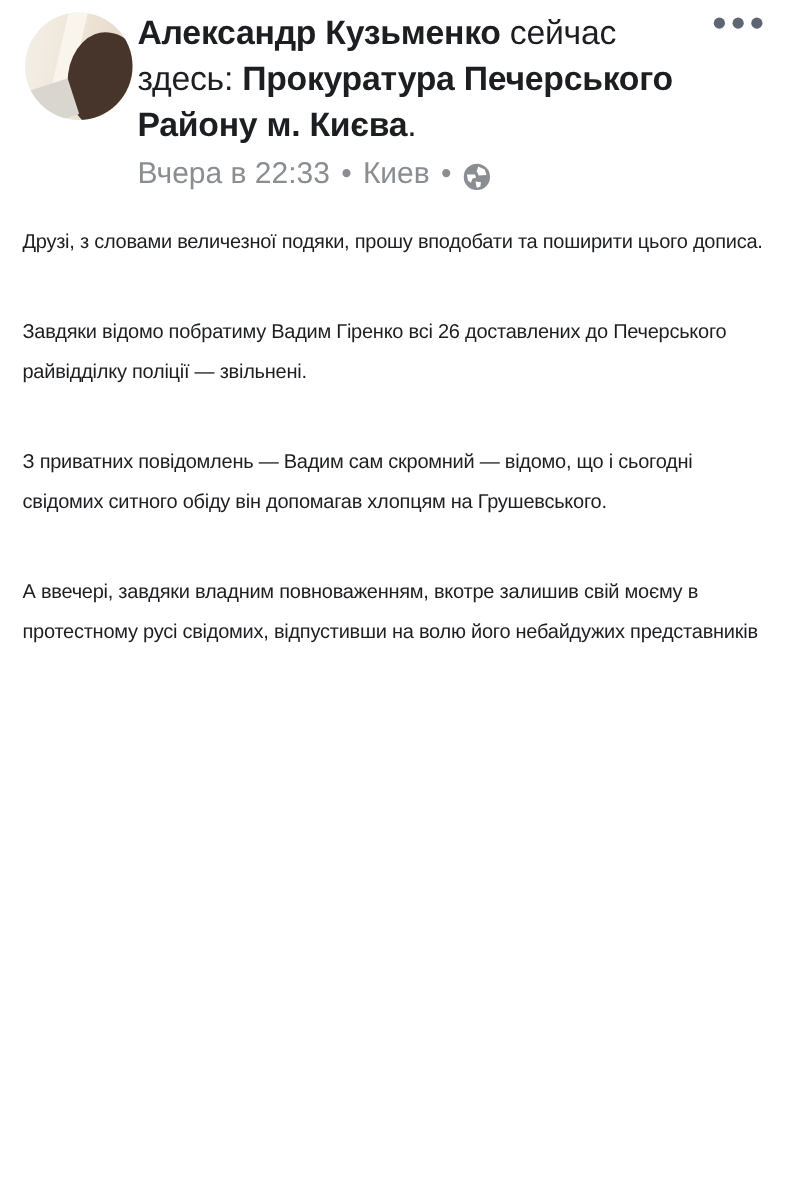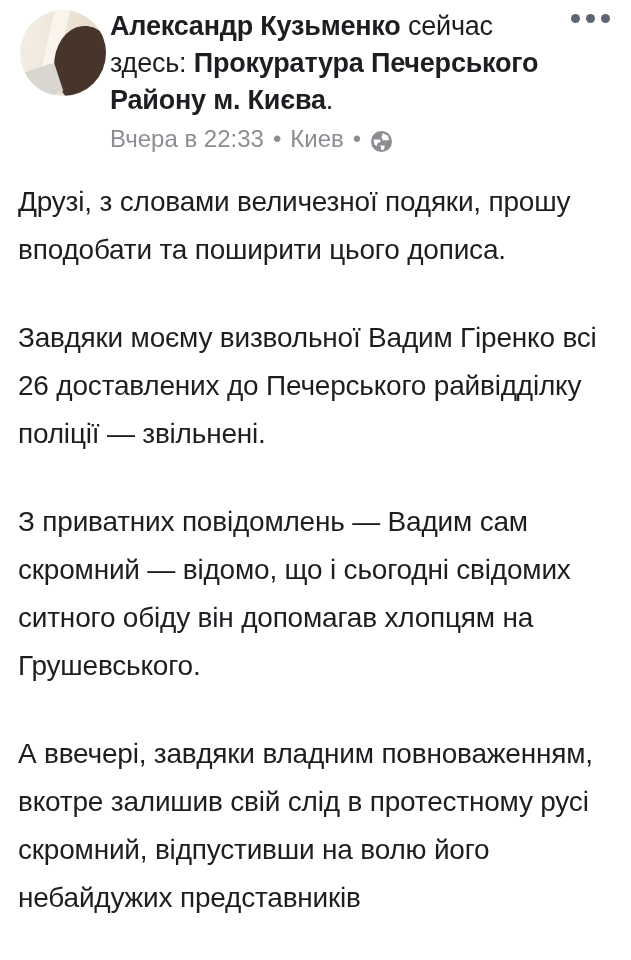--- a/index.html
+++ b/index.html
@@ -64,21 +64,21 @@
     display: flex; gap: 6px; padding: 6px 2px;
     cursor: pointer; background: none; border: none;
   }
   .more-button .dot {
     width: 9px; height: 9px; border-radius: 50%; background: #5f6673;
   }
 
   
   .post-body {
     padding: 18px 18px 0 18px;
-    font-size: 28px; line-height: 48px;
+    font-size: 16px; line-height: 32px;
     color: #1c1e21; letter-spacing: -0.2px;
   }
   .post-body p { margin: 0 0 40px 0; }
   .post-body .tagged {
     font-weight: normal; color: inherit; text-decoration: none; cursor: pointer;
   }
 </style>
 </head>
 <body>
 
@@ -114,18 +114,18 @@
     <button class="more-button">
       <span class="dot"></span>
       <span class="dot"></span>
       <span class="dot"></span>
     </button>
 
   </div>
 
   <div class="post-body">
     <p>Друзі, з словами величезної подяки, прошу вподобати та поширити цього дописа.</p>
-    <p><span>Завдяки моєму визвольної </span><a class="tagged">Вадим Гіренко</a><span> всі 26 доставлених до Печерського райвідділку поліції — звільнені.</span></p>
+    <p><span>Завдяки відомо побратиму </span><a class="tagged">Вадим Гіренко</a><span> всі 26 доставлених до Печерського райвідділку поліції — звільнені.</span></p>
     <p>З приватних повідомлень — Вадим сам скромний — відомо, що і сьогодні свідомих ситного обіду він допомагав хлопцям на Грушевського.</p>
-    <p>А ввечері, завдяки владним повноваженням, вкотре залишив свій слід в протестному русі скромний, відпустивши на волю його небайдужих представників</p>
+    <p>А ввечері, завдяки владним повноваженням, вкотре залишив свій моєму в протестному русі свідомих, відпустивши на волю його небайдужих представників</p>
   </div>
 
 </div>
 
 </body></html>

